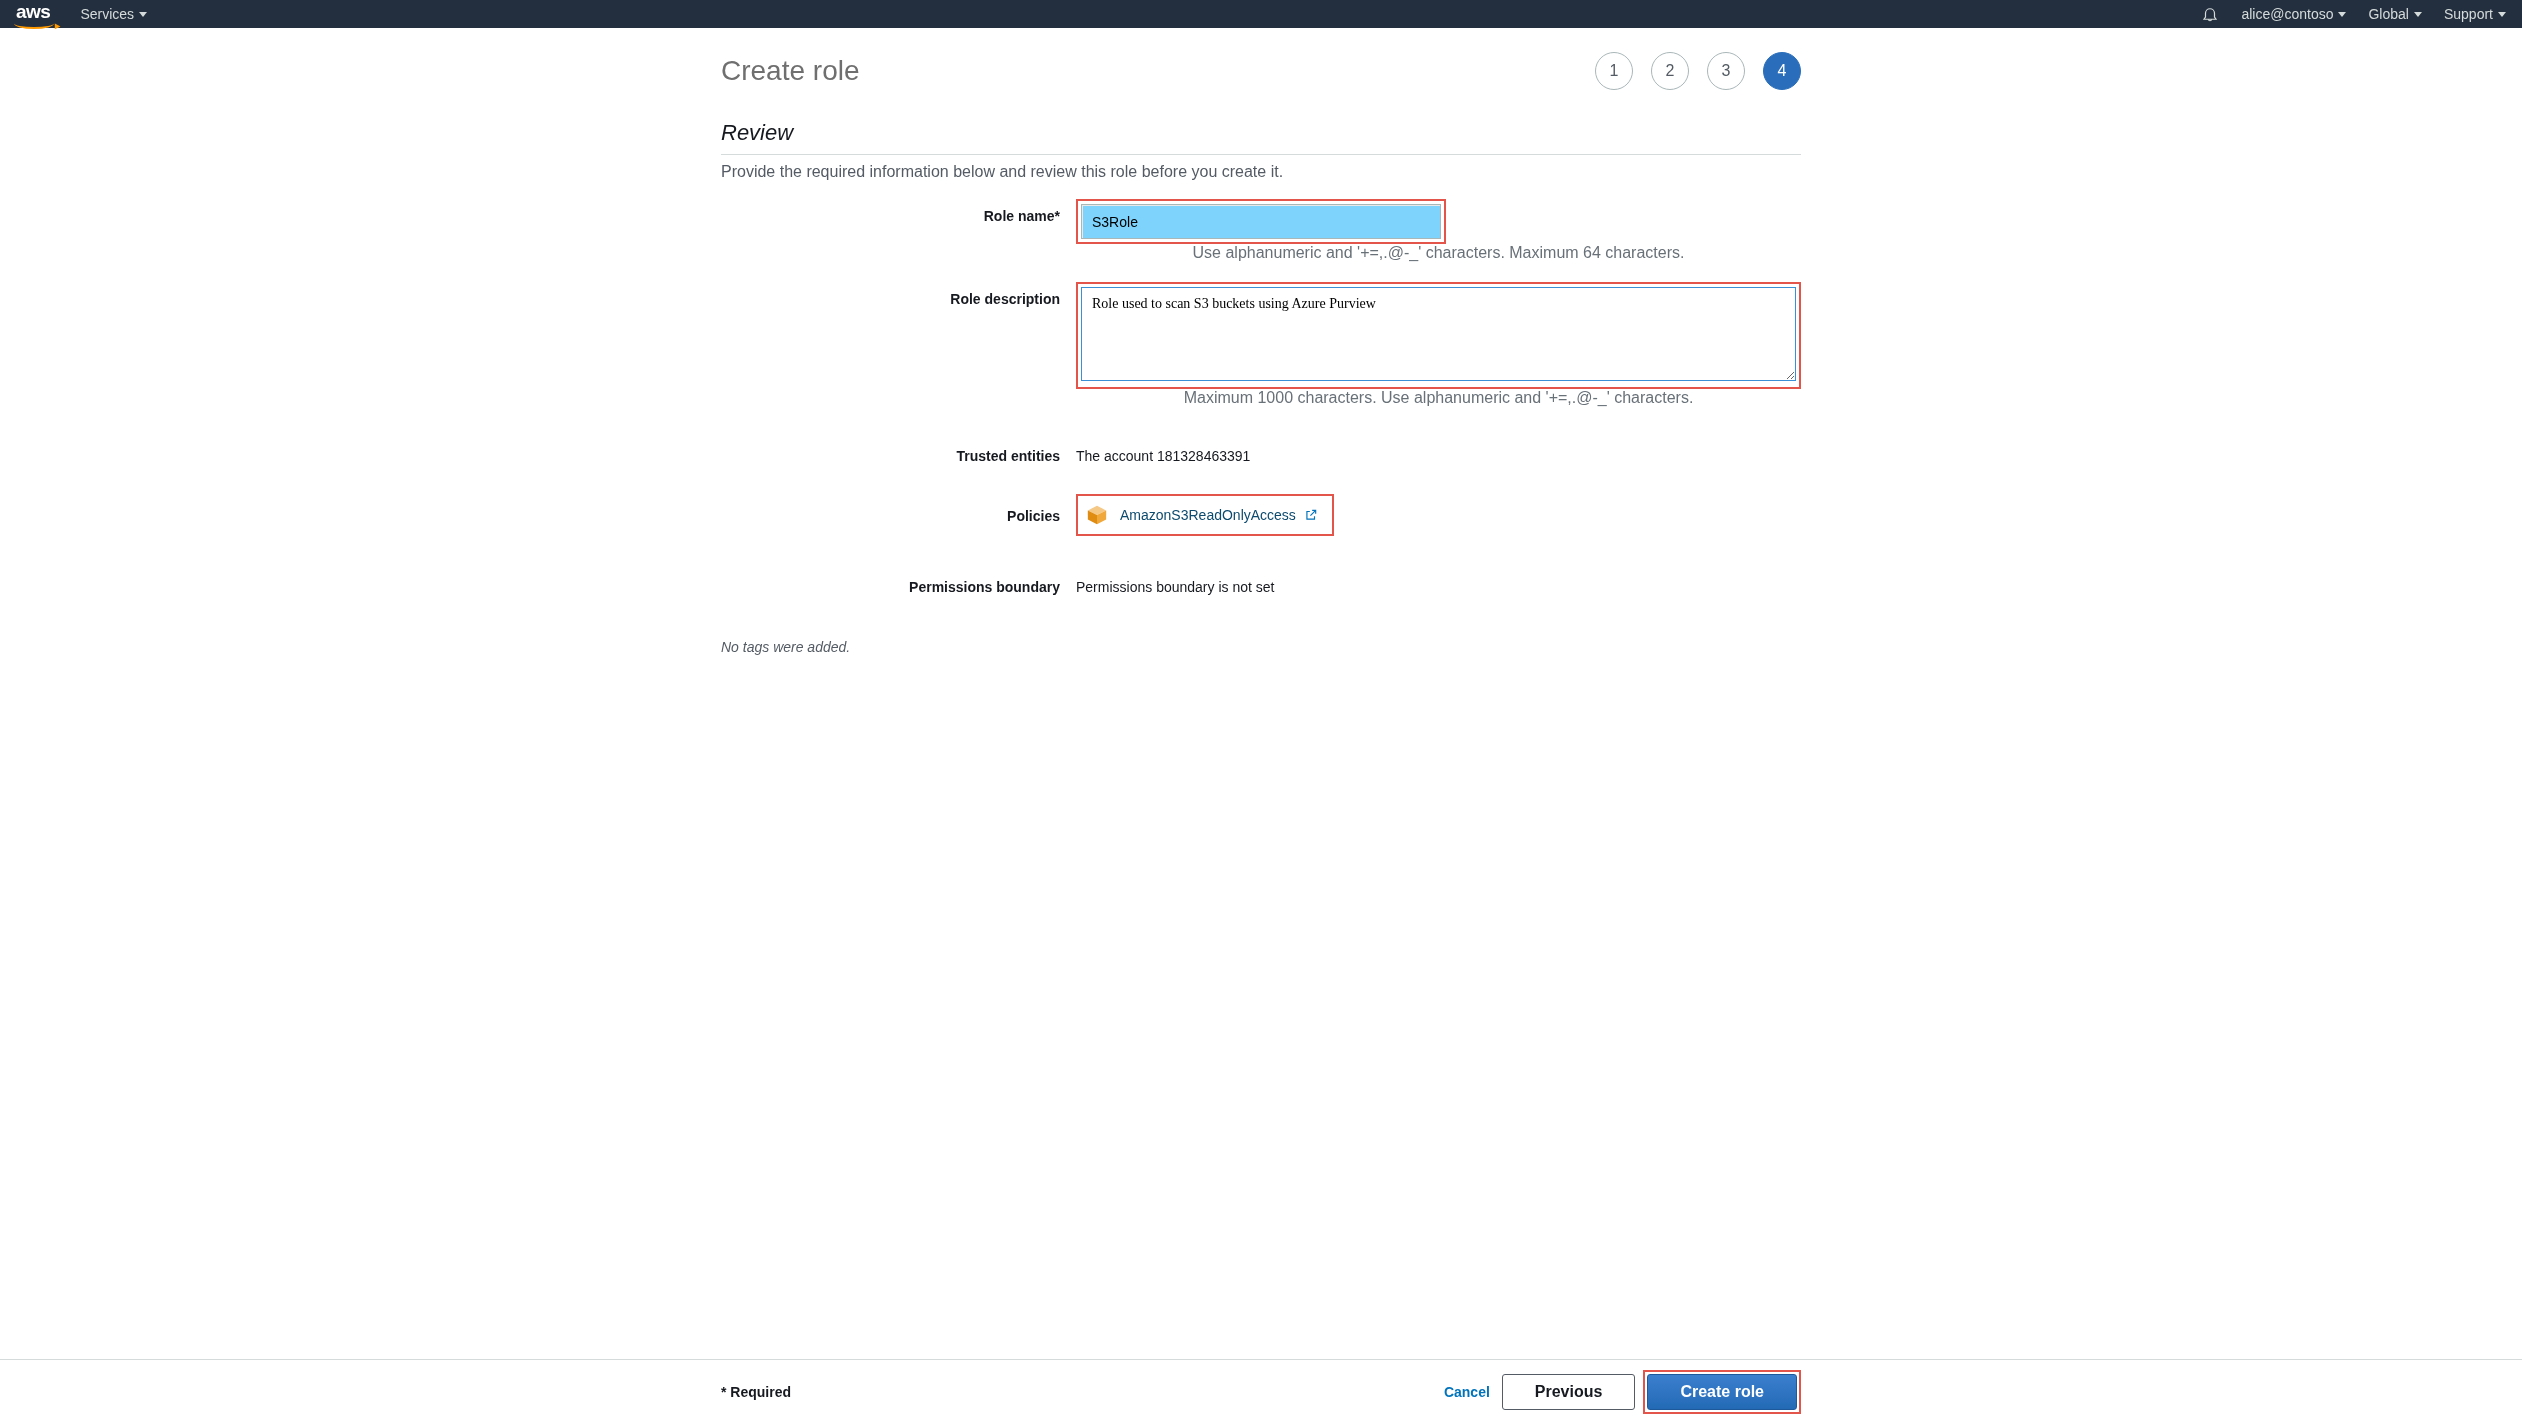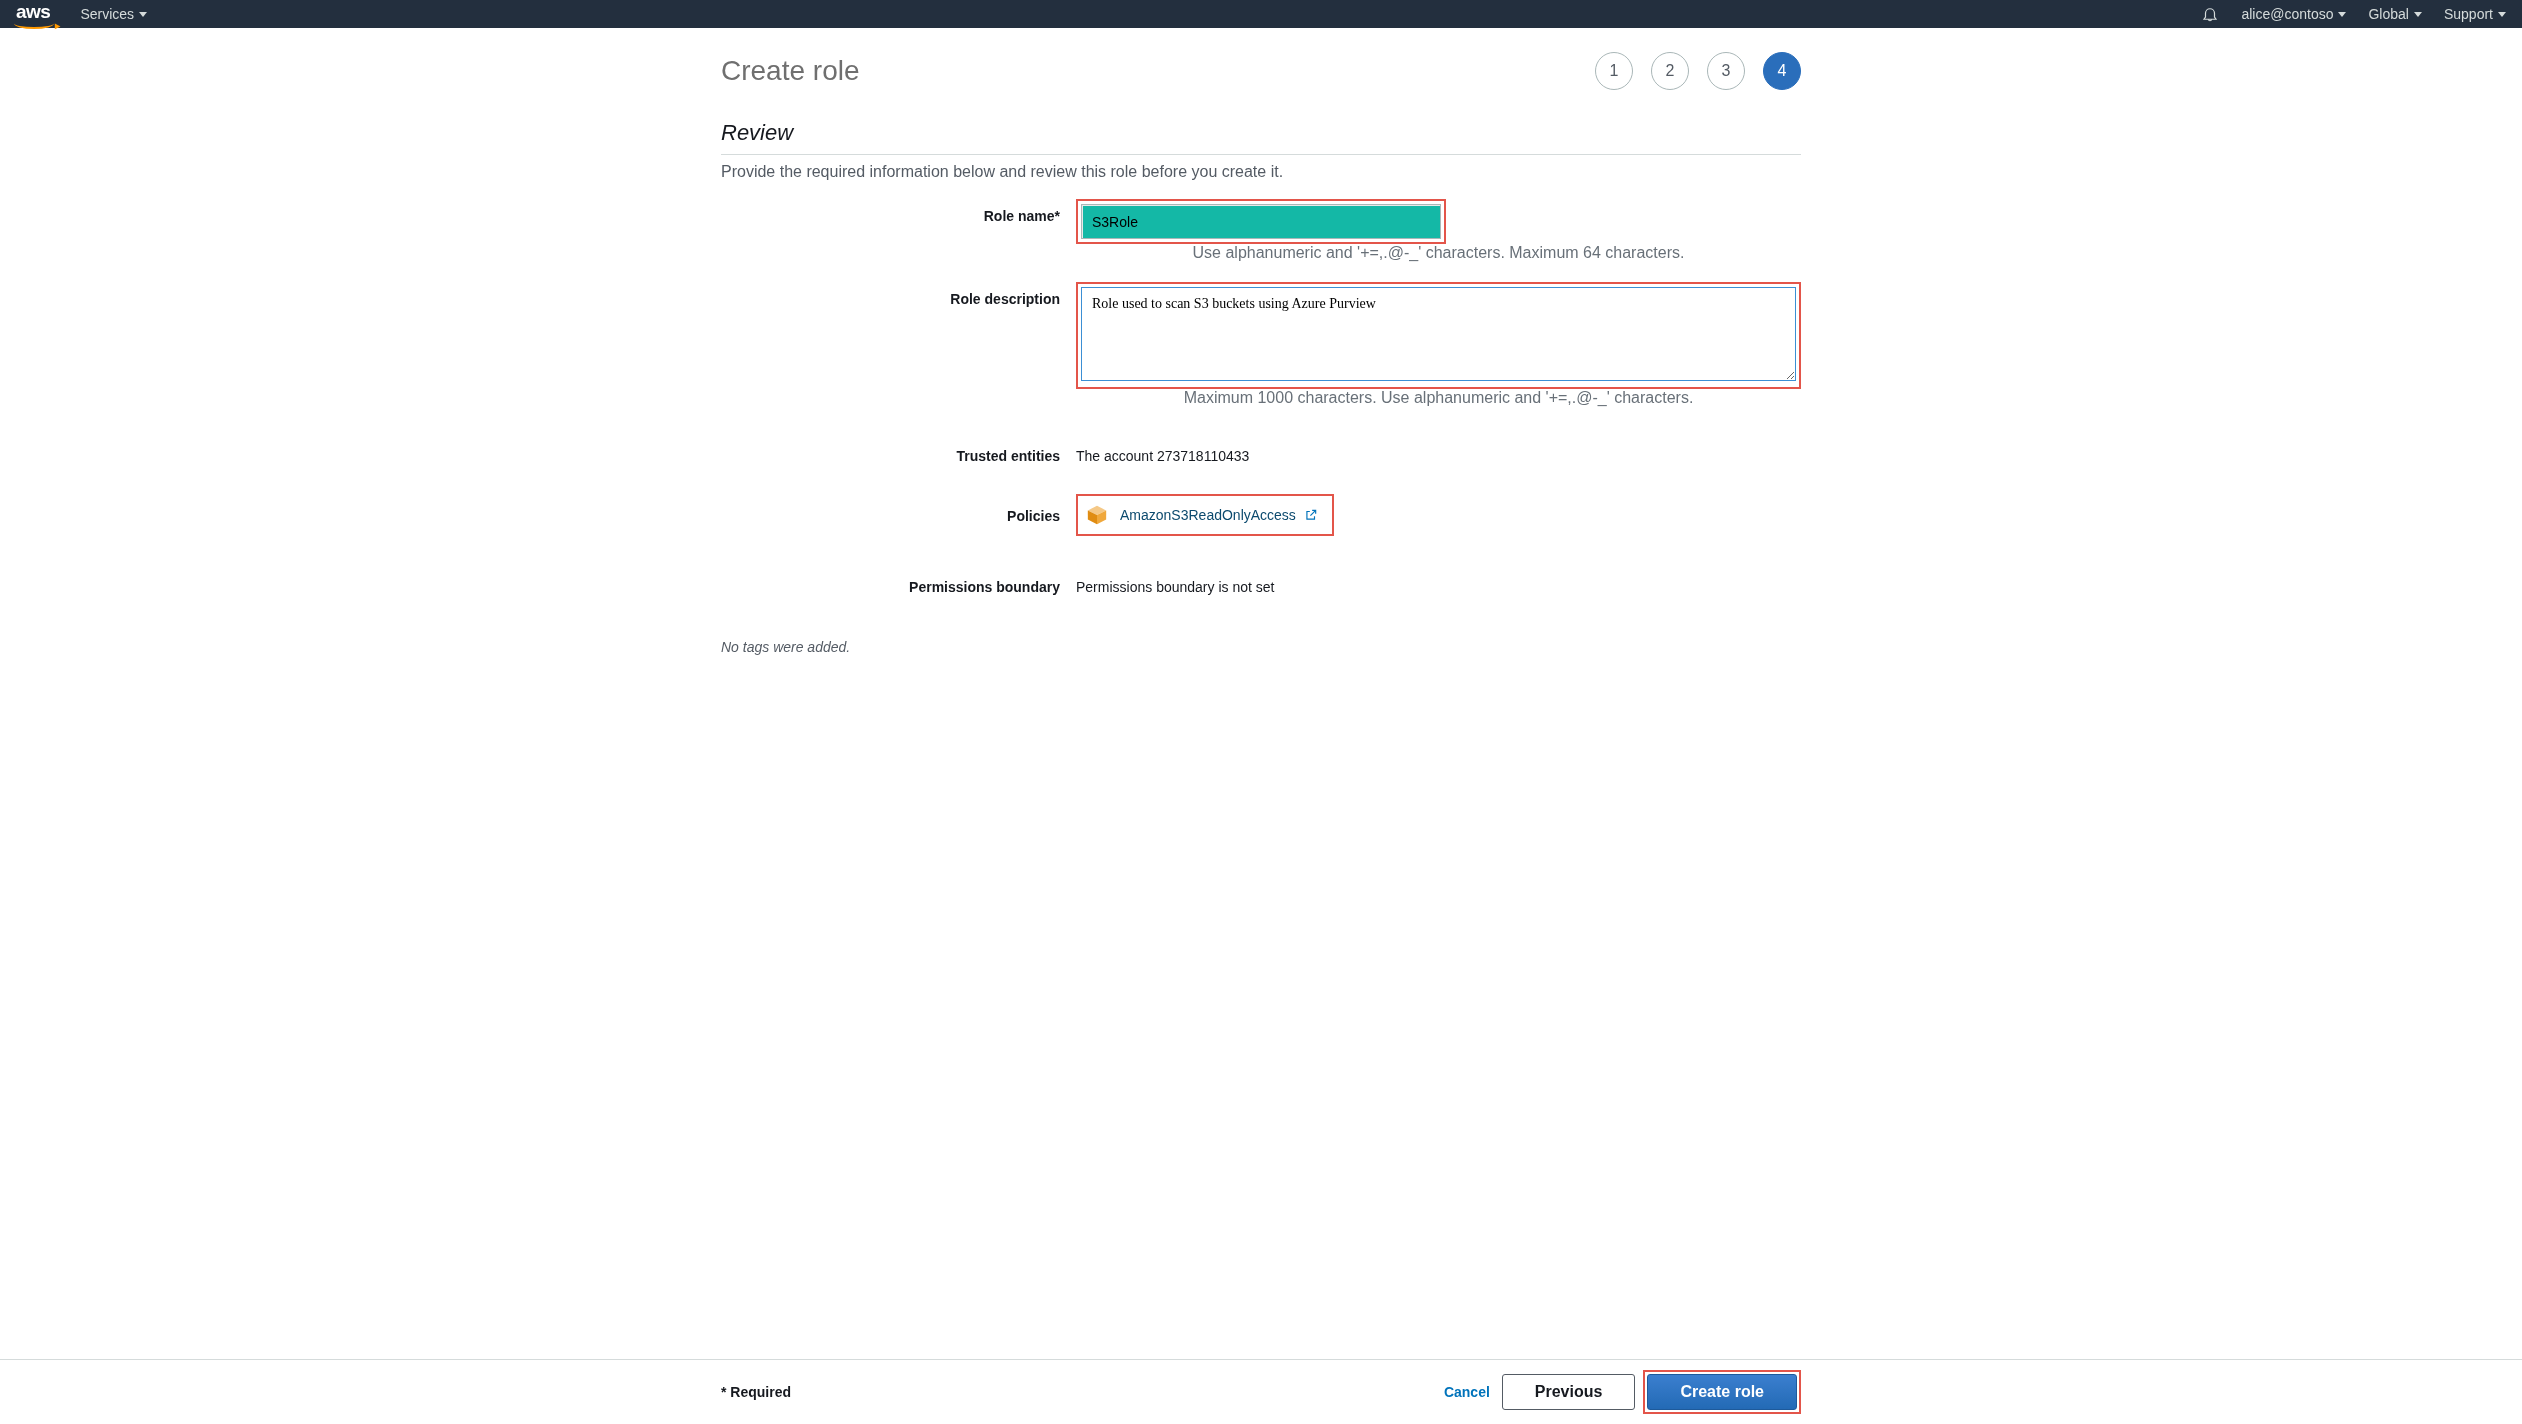--- a/index.html
+++ b/index.html
@@ -142,21 +142,21 @@
       color: #687078;
       margin-bottom: 14px;
       text-align: center;
     }
     input.text-input {
       width: 360px;
       height: 35px;
       border: 1px solid #aab7b8;
       padding: 6px 10px;
       font-size:14px;
-      background: #14b8a6;
+      background: #7dd3fc;
       box-shadow: inset 1px 1px 0 #e9e9e9;
     }
     textarea.text-area {
       width: 100%;
       height: 94px;
       border: 1px solid #3b8fd4;
       padding: 8px 10px;
       font-size:14px;
       resize: both;
       font-family: Liberation Serif, serif;
@@ -312,21 +312,21 @@
         <div class="highlight-box-red block">
           <textarea class="text-area" style="">Role used to scan S3 buckets using Azure Purview</textarea>
         </div>
         <div class="sub-hint">Maximum 1000 characters. Use alphanumeric and '+=,.@-_' characters.</div>
       </div>
     </div>
 
     <div class="form-row" style="margin-top:18px; margin-bottom:30px;">
       <div class="form-label">Trusted entities</div>
       <div class="form-field">
-        <div class="readonly-value">The account 273718110433</div>
+        <div class="readonly-value">The account 181328463391</div>
       </div>
     </div>
 
     <div class="form-row" style="margin-bottom:34px;">
       <div class="form-label" style="padding-top:14px;">Policies</div>
       <div class="form-field">
         <div class="policy-box">
           <svg class="policy-icon" viewBox="0 0 24 24">
             <polygon points="12,2 22,7 12,12 2,7" fill="#f5c886"></polygon>
             <polygon points="2,7 12,12 12,22 2,17" fill="#e08c12"></polygon>

